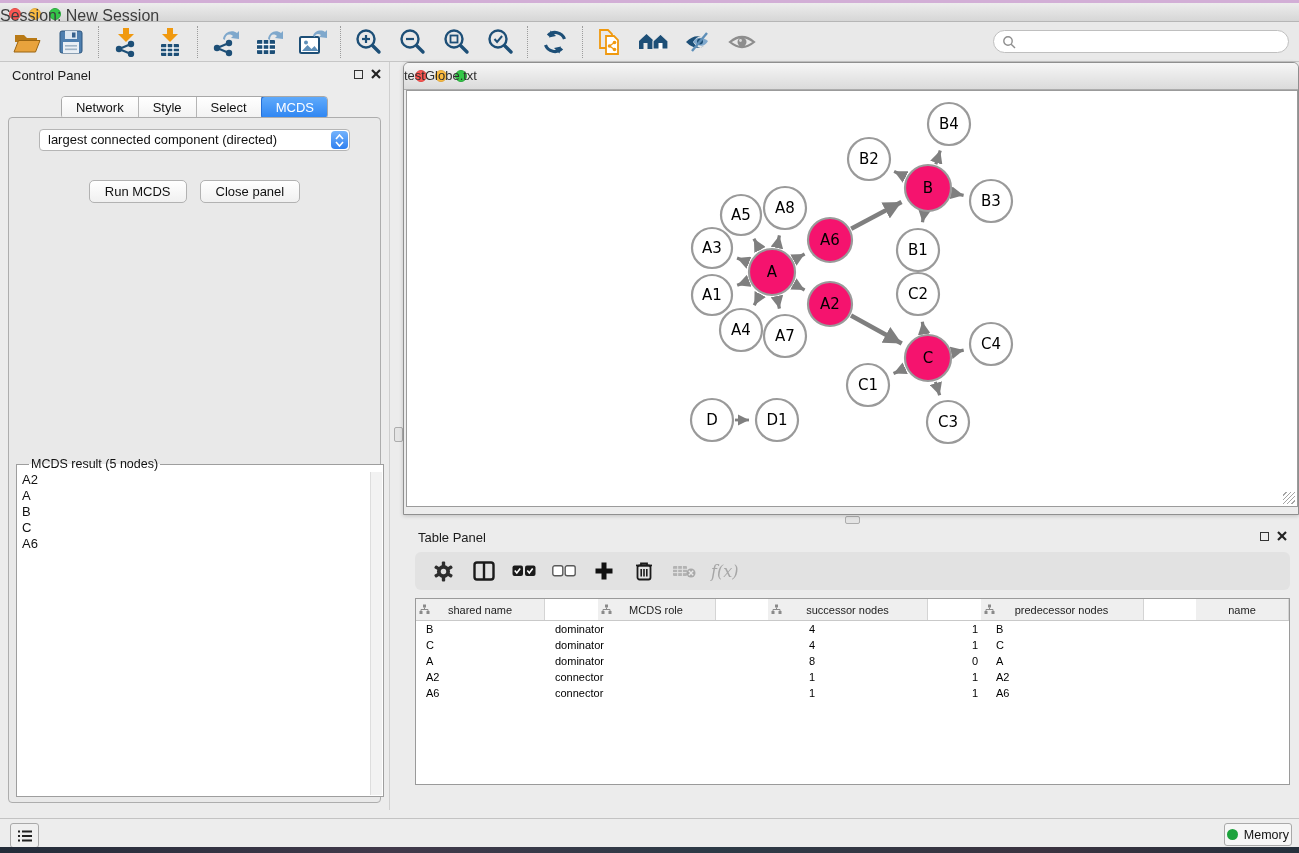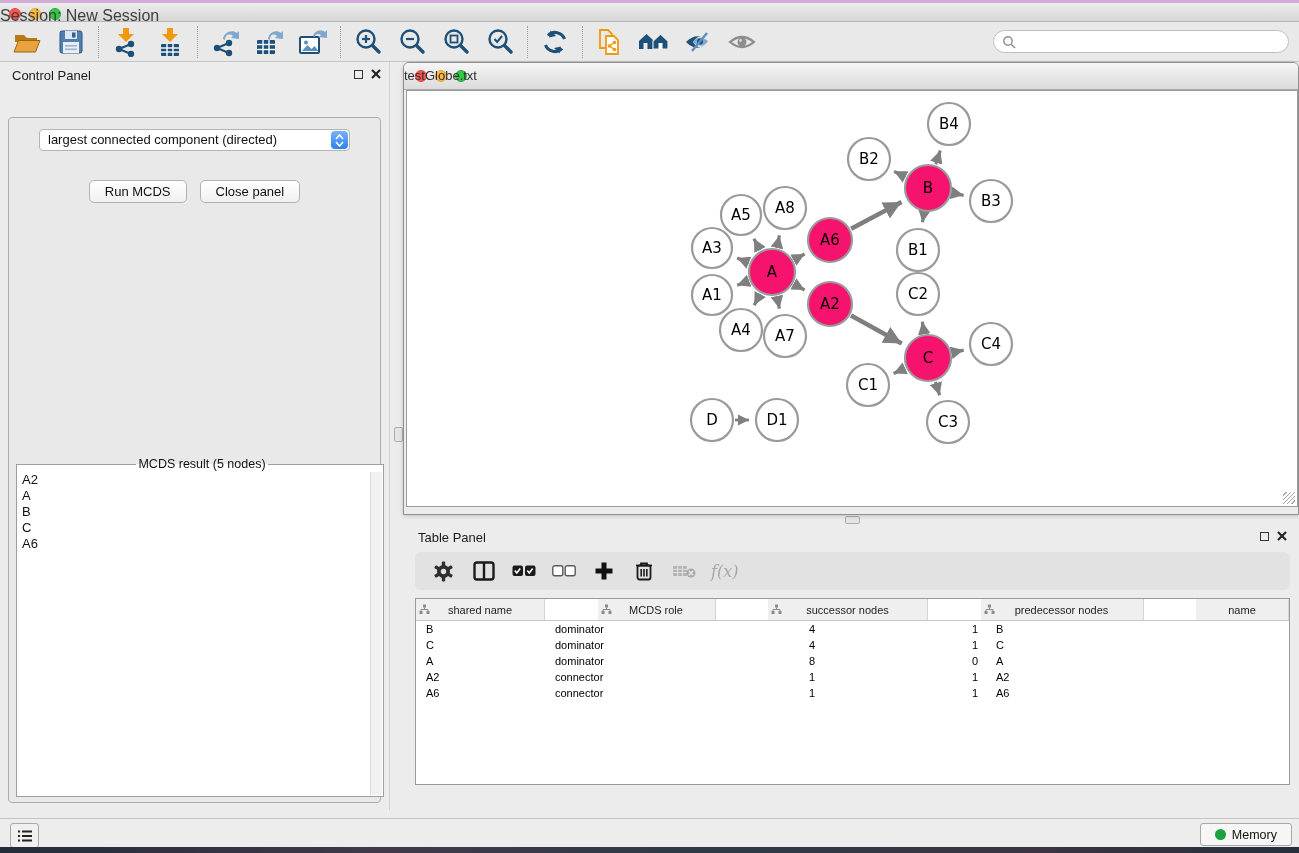--- a/index.html
+++ b/index.html
@@ -49,21 +49,21 @@
     border:1px solid #B5B5B5;border-radius:4px;box-sizing:border-box;}
   .combo-text{position:absolute;left:8px;top:0;line-height:20px;font-size:13px;color:#111;white-space:nowrap;}
   .combo-step{position:absolute;right:1px;top:1px;width:17px;height:18px;border-radius:4px;
     background:linear-gradient(#74B3FC,#2F80F0);display:flex;flex-direction:column;align-items:center;justify-content:center;gap:1px;}
   .combo-step svg{display:block;}
   .btn-row{margin-top:29px;display:flex;justify-content:center;gap:13px;}
   .push-btn{padding:3px 15px;font-size:13px;color:#111;background:linear-gradient(#FFFFFF,#F0F0F0);
     border:1px solid #B2B2B2;border-radius:5px;font-family:"Liberation Sans",sans-serif;}
   .mcds-fieldset{position:absolute;left:7px;top:339px;width:366px;height:338px;border:1px solid #9E9E9E;
     margin:0;padding:0;background:#fff;}
-  .mcds-fieldset legend{font-size:12.5px;color:#111;margin-left:2px;padding:0 2px;text-align:center;}
+  .mcds-fieldset legend{font-size:12.5px;color:#111;margin-left:12px;padding:0 2px;}
   .mcds-list{position:absolute;left:1px;right:12px;top:1px;bottom:1px;background:#fff;overflow:hidden;}
   .mcds-item{font-size:13px;color:#111;line-height:16px;padding-left:4px;}
   .mcds-scroll{position:absolute;right:1px;top:1px;bottom:1px;width:11px;background:#F2F2F2;border-left:1px solid #DDD;}
 
   
   .net-window{position:absolute;left:403px;top:62px;width:896px;height:453px;background:#ECECEC;
     border:1px solid #8F8F8F;border-radius:6px 6px 0 0;box-sizing:border-box;box-shadow:0 1px 4px rgba(0,0,0,.18);}
   .nw-titlebar{position:absolute;left:0;right:0;top:0;height:26px;border-radius:5px 5px 0 0;
     background:linear-gradient(#F6F6F6,#DBDBDB);border-bottom:1px solid #ACACAC;}
   .nw-lights{position:absolute;left:11px;top:7px;display:flex;gap:8px;}
@@ -90,21 +90,21 @@
   .td{box-sizing:border-box;font-size:11px;color:#000;padding:0 10px;white-space:nowrap;overflow:hidden;}
   .td.num{text-align:right;padding-right:8px;}
   .tp-tabs{position:absolute;left:0;right:0;bottom:8px;}
   .seg2{padding:2.5px 13px;font-size:12.5px;}
 
   
   .statusbar{position:absolute;left:0;top:818px;width:1299px;height:29px;background:#EDEDED;
     border-top:1px solid #C3C3C3;box-sizing:border-box;}
   .list-btn{position:absolute;left:10px;top:4px;width:27px;height:23px;border:1px solid #A9A9A9;
     border-radius:3px;background:#F0F0F0;display:flex;align-items:center;justify-content:center;}
-  .memory-btn{position:absolute;right:7px;top:4px;height:23px;padding:0 14px;border:1px solid #A9A9A9;
+  .memory-btn{position:absolute;right:7px;top:4px;height:23px;padding:0 2px;border:1px solid #A9A9A9;
     border-radius:3px;background:#F6F6F6;display:flex;align-items:center;gap:6px;font-size:12.5px;color:#111;box-sizing:border-box;}
   .mem-dot{width:11px;height:11px;border-radius:50%;}
   .desktop-strip{position:absolute;left:0;top:847px;width:1299px;height:6px;
     background:linear-gradient(90deg,#232C39,#41394A 30%,#2C3A46 55%,#3B3340 80%,#25303C);}
 
   .grip-v{position:absolute;left:394px;top:427px;width:9px;height:15px;background:#E4E4E4;
     border:1px solid #ADADAD;border-radius:2px;box-sizing:border-box;}
   .grip-h{position:absolute;left:845px;top:516px;width:15px;height:8px;background:#E4E4E4;
     border:1px solid #ADADAD;border-radius:2px;box-sizing:border-box;}
 </style>
@@ -303,20 +303,28 @@
   <div class="control-panel">
     <div class="panel-head">
       <div class="panel-title">Control Panel</div>
       <div class="panel-btns">
         <div class="float-btn"></div>
         <svg width="10" height="10" viewBox="0 0 10 10">
             <line x1="1" y1="1" x2="9" y2="9" stroke="#222" stroke-width="2.2"></line>
             <line x1="9" y1="1" x2="1" y2="9" stroke="#222" stroke-width="2.2"></line>
           </svg>
       </div>
+    </div>
+    <div class="cp-tabs seg-row">
+      <div class="segbar">
+          <div class="seg">Network</div>
+          <div class="seg">Style</div>
+          <div class="seg">Select</div>
+          <div class="seg seg-sel">MCDS</div>
+        </div>
     </div>
     <div class="cp-body">
       <div class="combo">
         <div class="combo-text">largest connected component (directed)</div>
         <div class="combo-step">
           <svg width="9" height="6" viewBox="0 0 9 6">
               <path d="M1 5 L4.5 1 L8 5" fill="none" stroke="#fff" stroke-width="1.6"></path>
             </svg>
           <svg width="9" height="6" viewBox="0 0 9 6">
               <path d="M1 1 L4.5 5 L8 1" fill="none" stroke="#fff" stroke-width="1.6"></path>

